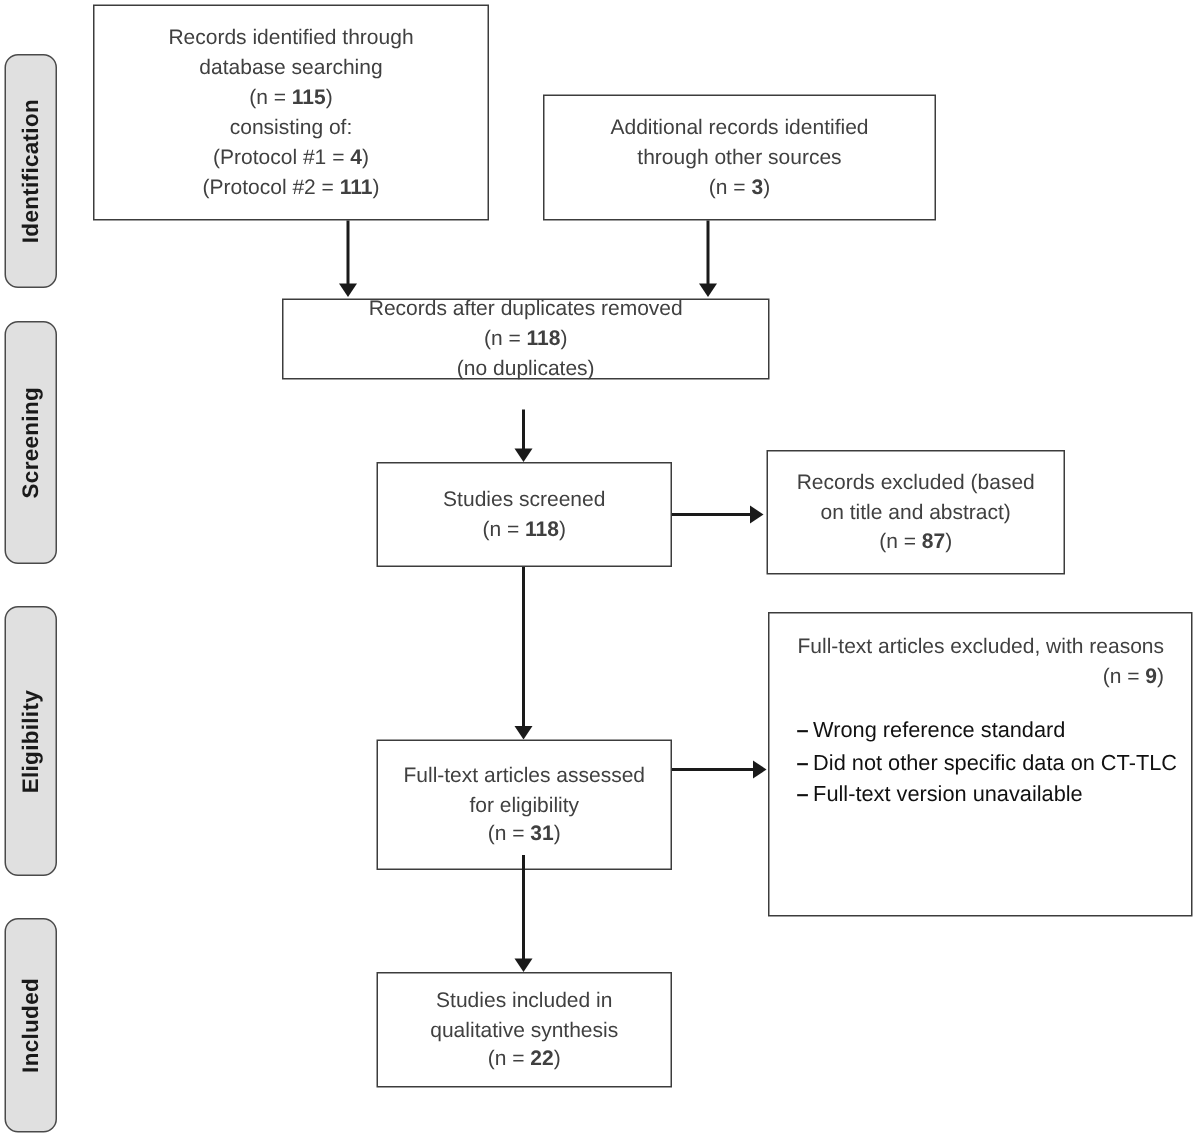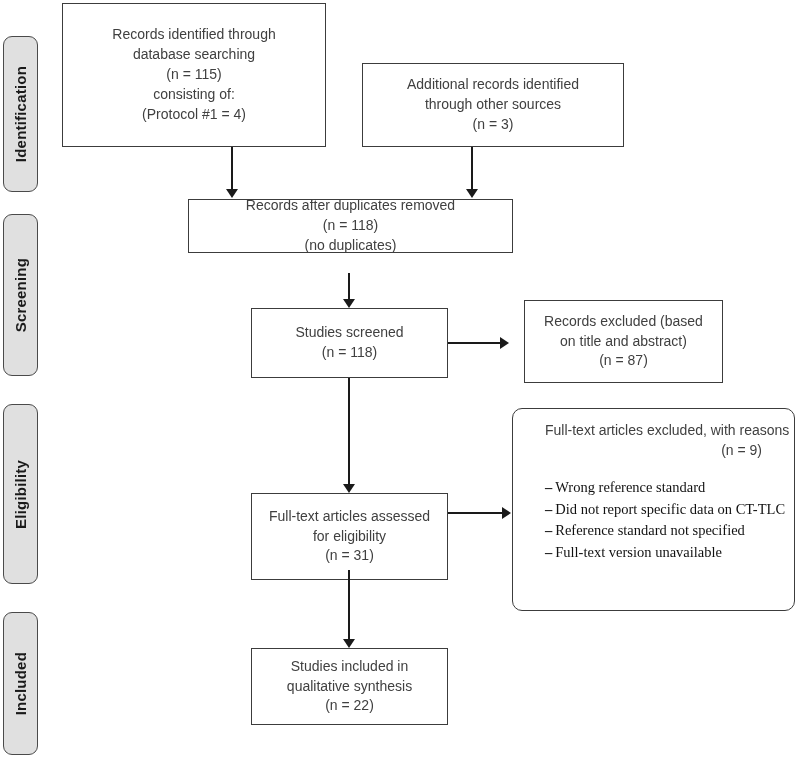--- a/index.html
+++ b/index.html
@@ -46,47 +46,45 @@
     box-sizing: border-box;
     display: flex;
     flex-direction: column;
     align-items: center;
     justify-content: center;
     padding: 4px 6px;
   }
   .flow-box.topleft {
     justify-content: flex-start;
     align-items: stretch;
-    padding: 12px 32px;
-    border-radius: 10px;
+    padding: 12px 18px;
   }
   .box-line {
     font-size: 14px;
     line-height: 1.42;
     color: #404040;
     text-align: right;
     white-space: nowrap;
   }
-  .box-line b { font-weight: normal; }
+  .box-line b { font-weight: bold; }
 
   
   .reasons {
     margin-top: 16px;
     display: flex;
     flex-direction: column;
     align-items: flex-start;
     width: 100%;
   }
   .reason-item {
     font-size: 14.5px;
     line-height: 1.5;
     color: #111111;
     text-align: left;
     white-space: nowrap;
-    font-family: Liberation Serif, serif;
   }
   .reason-dash { font-weight: bold; margin-right: 3px; }
 
   
   .v-line, .h-line {
     position: absolute;
     background: #1a1a1a;
   }
   .v-line { width: 2px; }
   .h-line { height: 2px; }
@@ -128,20 +126,21 @@
   <div class="stage-tab" style="left:3px; top:612px; width:35px; height:143px;">
     <span class="stage-label">Included</span>
   </div>
 
   <div class="flow-box" style="left:62px; top:3px; width:264px; height:144px;">
     <div class="box-line">Records identified through</div>
     <div class="box-line">database searching</div>
     <div class="box-line">(n =  <b>115</b>)</div>
     <div class="box-line">consisting of:</div>
     <div class="box-line">(Protocol #1 =  <b>4</b>)</div>
+    <div class="box-line">(Protocol #2 =  <b>111</b>)</div>
   </div>
 
   <div class="flow-box" style="left:362px; top:63px; width:262px; height:84px;">
     <div class="box-line">Additional records identified</div>
     <div class="box-line">through other sources</div>
     <div class="box-line">(n =  <b>3</b>)</div>
   </div>
 
   <div class="v-line" style="left:231px; top:147px; height:44px;"></div>
   <div class="arrow-down" style="left:226px; top:189px;"></div>
@@ -159,21 +158,21 @@
   <div class="arrow-down" style="left:343px; top:299px;"></div>
 
   <div class="flow-box" style="left:251px; top:308px; width:197px; height:70px;">
     <div class="box-line">Studies screened</div>
     <div class="box-line">(n =  <b>118</b>)</div>
   </div>
 
   <div class="h-line" style="left:448px; top:342px; width:54px;"></div>
   <div class="arrow-right" style="left:500px; top:337px;"></div>
 
-  <div class="flow-box" style="left:511px; top:300px; width:199px; height:83px;margin-left:13px;">
+  <div class="flow-box" style="left:511px; top:300px; width:199px; height:83px;">
     <div class="box-line">Records excluded (based</div>
     <div class="box-line">on title and abstract)</div>
     <div class="box-line">(n =  <b>87</b>)</div>
   </div>
 
   <div class="v-line" style="left:348px; top:378px; height:109px;"></div>
   <div class="arrow-down" style="left:343px; top:484px;"></div>
 
   <div class="flow-box" style="left:251px; top:493px; width:197px; height:87px;">
     <div class="box-line">Full-text articles assessed</div>
@@ -186,24 +185,21 @@
 
   <div class="flow-box topleft" style="left:512px; top:408px; width:283px; height:203px;">
     <div class="box-line">Full-text articles excluded, with reasons</div>
     <div class="box-line">(n =  <b>9</b>)</div>
 
     <div class="reasons">
       <div class="reason-item">
         <span class="reason-dash">–</span><span>Wrong reference standard</span>
       </div>
       <div class="reason-item">
-        <span class="reason-dash">–</span><span>Did not report specific data on CT-TLC</span>
-      </div>
-      <div class="reason-item">
-        <span class="reason-dash">–</span><span>Reference standard not specified</span>
+        <span class="reason-dash">–</span><span>Did not other specific data on CT-TLC</span>
       </div>
       <div class="reason-item">
         <span class="reason-dash">–</span><span>Full-text version unavailable</span>
       </div>
     </div>
   </div>
 
   <div class="v-line" style="left:348px; top:570px; height:71px;"></div>
   <div class="arrow-down" style="left:343px; top:639px;"></div>
 

